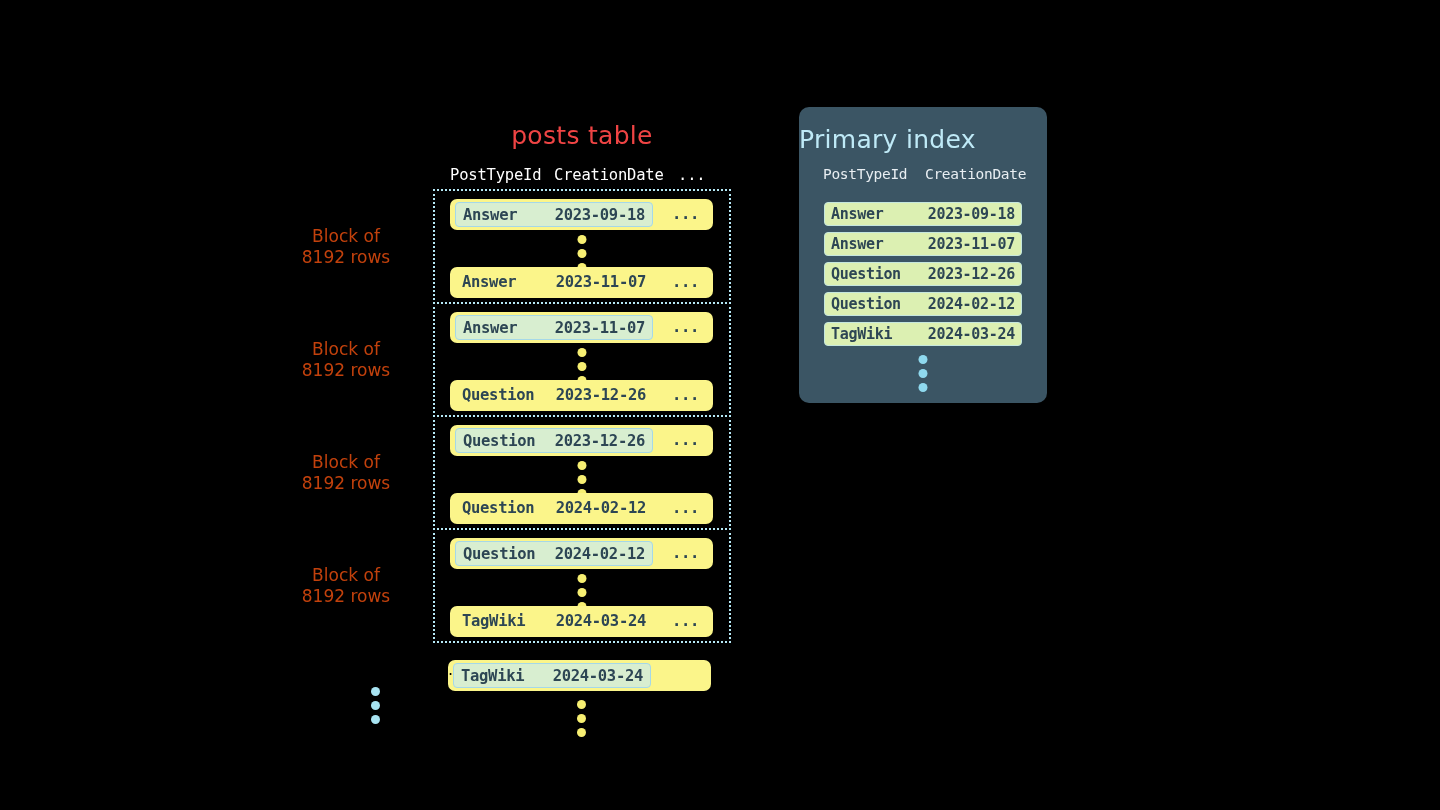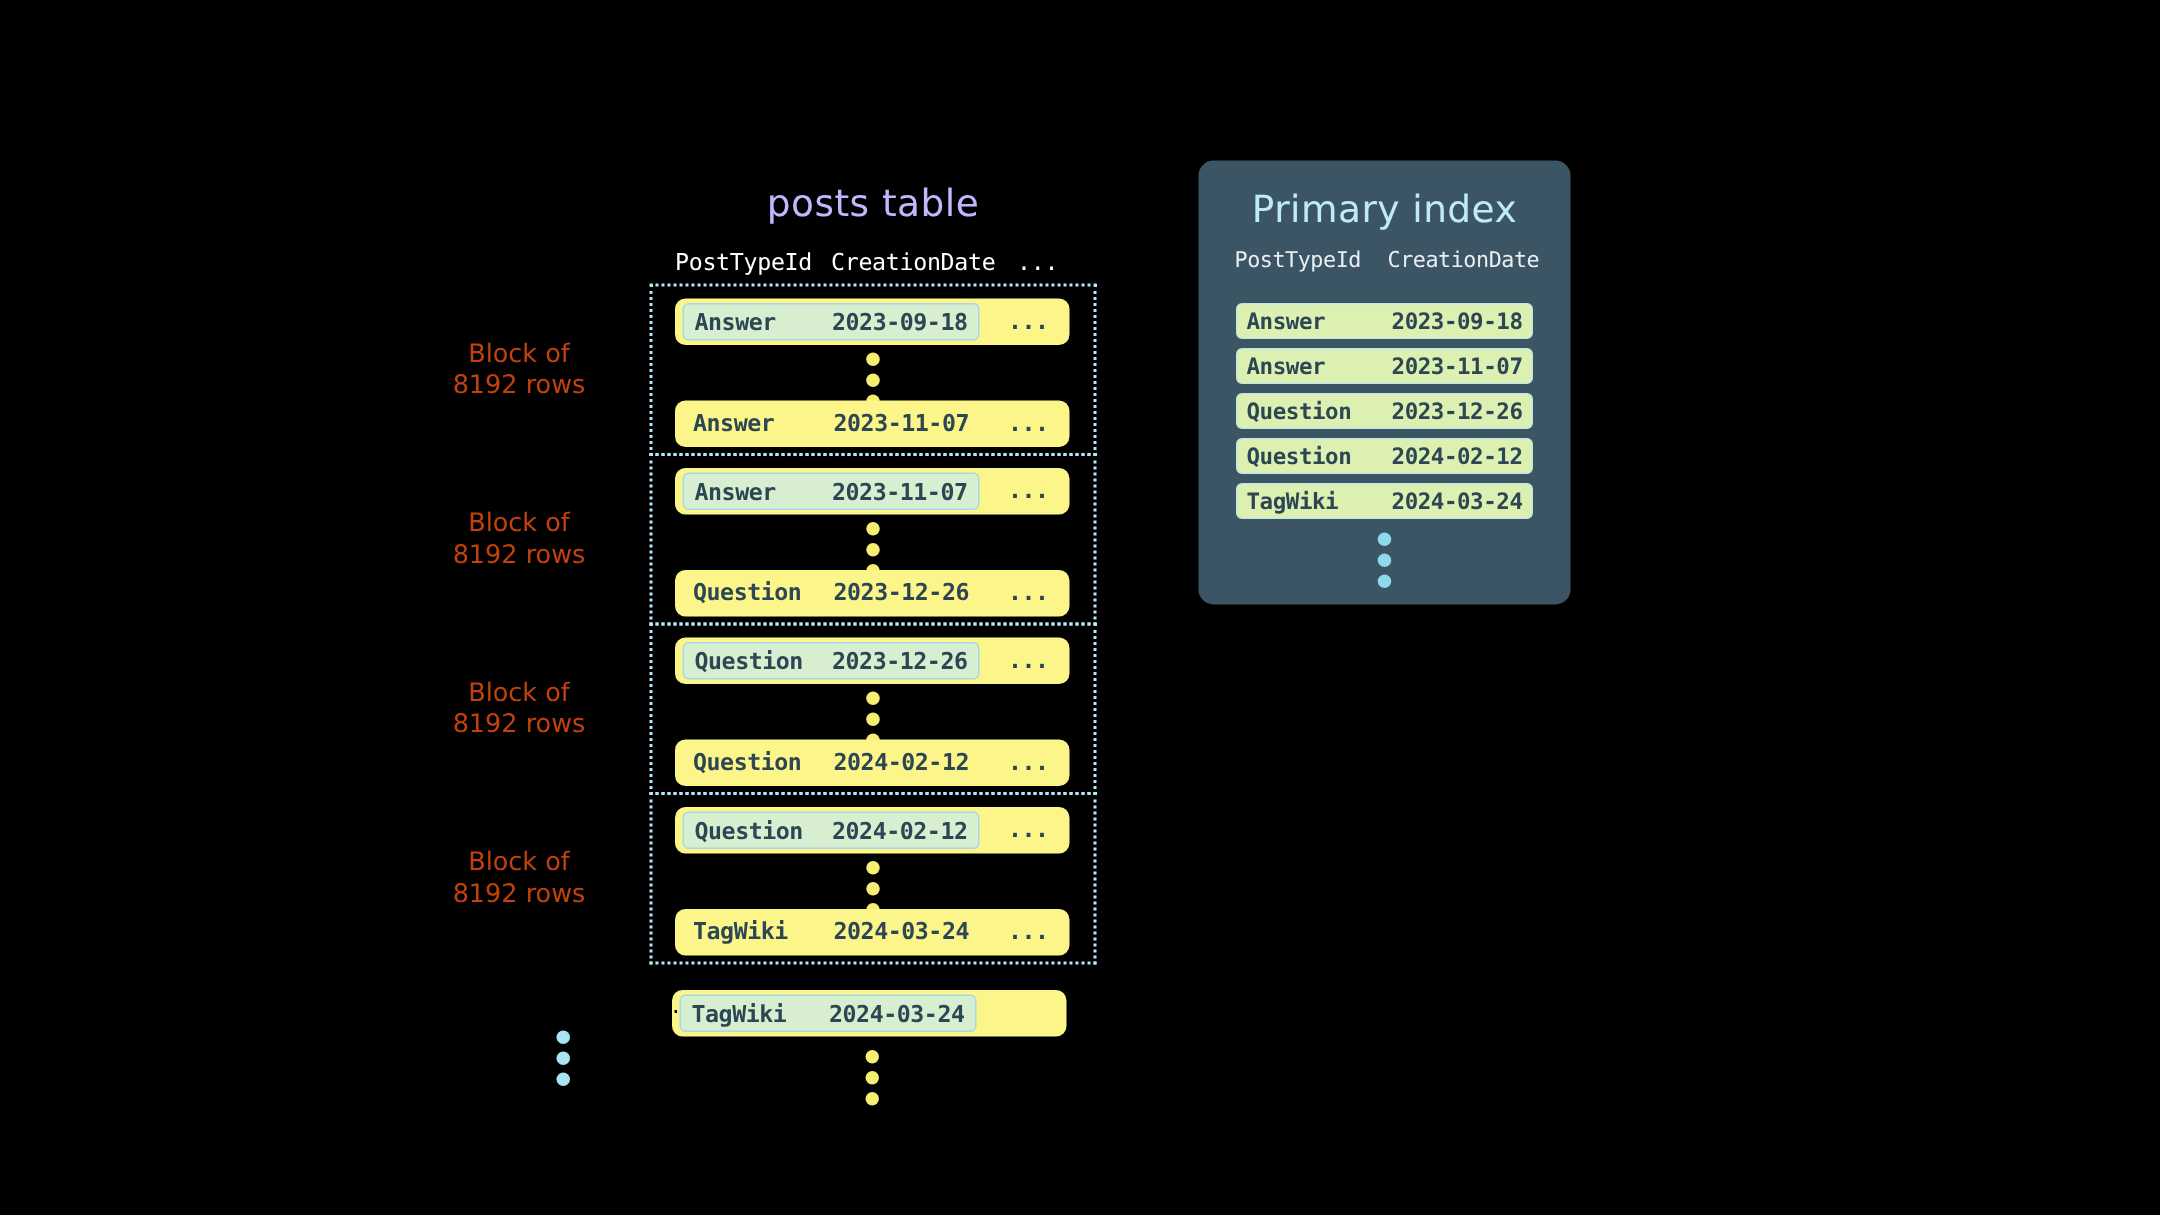--- a/index.html
+++ b/index.html
@@ -16,21 +16,21 @@
     -webkit-font-smoothing: antialiased;
   }
 
   
   #posts-table-title {
     position: absolute;
     left: 433px;
     top: 121px;
     width: 298px;
     text-align: center;
-    color: #c4b5fd;
+    color: #ef4444;
     font-family: "DejaVu Sans", sans-serif;
     font-size: 25px;
     letter-spacing: 0.3px;
   }
 
   #posts-col-headers {
     position: absolute;
     left: 450px;
     top: 166px;
     width: 263px;
@@ -202,21 +202,21 @@
     height: 296px;
     background: #3b5564;
     border-radius: 10px;
     box-sizing: border-box;
   }
   #index-title {
     position: absolute;
     left: 0;
     top: 18px;
     width: 100%;
-    text-align: center;
+    text-align: left;
     color: #bfeaf7;
     font-family: "DejaVu Sans", sans-serif;
     font-size: 25px;
     letter-spacing: 0.3px;
   }
   #index-col-headers {
     position: absolute;
     left: 20px;
     top: 59px;
     width: 208px;

